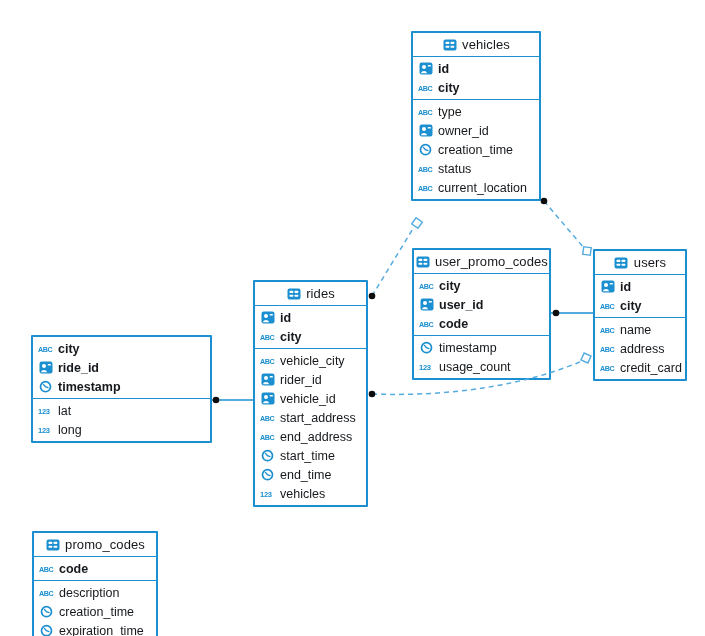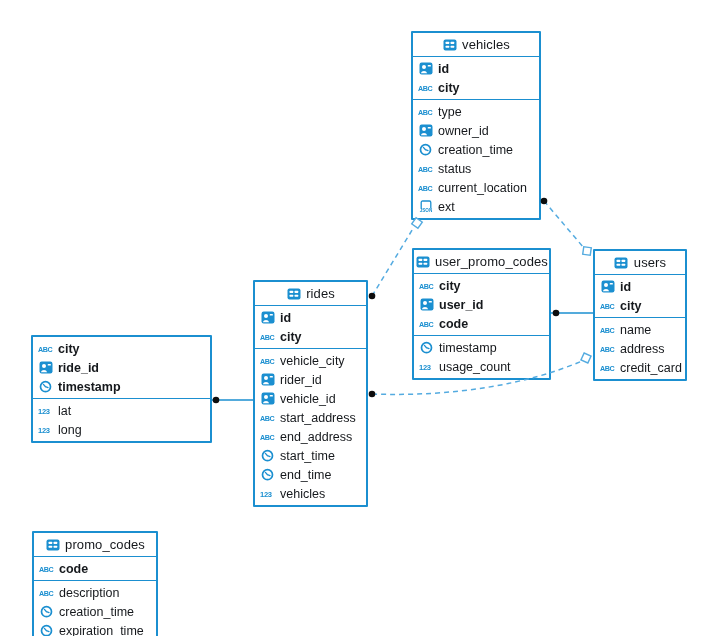--- a/index.html
+++ b/index.html
@@ -122,29 +122,20 @@
             <span>status</span>
           </div>
           <div class="row">
             <span class="icon">
               <svg width="15" height="10" viewBox="0 0 15 10">
                 <text x="0" y="8" font-family="Liberation Sans,sans-serif" font-size="7.2" font-weight="700" letter-spacing="-0.4" fill="#1b8fd0">ABC</text>
               </svg>
             </span>
             <span>current_location</span>
           </div>
-          <div class="row">
-            <span class="icon">
-              <svg width="14" height="13" viewBox="0 0 14 13">
-                <path d="M2.2 8.5 V2.4 a1.4 1.4 0 0 1 1.4 -1.4 h6.8 a1.4 1.4 0 0 1 1.4 1.4 v6.1" fill="none" stroke="#1b8fd0" stroke-width="1.3"></path>
-                <text x="7" y="12.3" text-anchor="middle" font-family="Liberation Sans,sans-serif" font-size="4.6" font-weight="700" fill="#1b8fd0">JSON</text>
-              </svg>
-            </span>
-            <span>ext</span>
-          </div>
         </div>
       </div>
       <div class="table" style="left: 412px; top: 248px; width: 139px;">
         <div class="table-header">
           <span class="icon">
             <svg width="14" height="12" viewBox="0 0 14 12">
               <rect x="0.5" y="0.5" width="13" height="11" rx="2" fill="#1b8fd0"></rect>
               <rect x="2.6" y="2.8" width="3.6" height="2.1" rx="0.5" fill="#fff"></rect>
               <rect x="7.6" y="2.8" width="3.6" height="2.1" rx="0.5" fill="#fff"></rect>
               <rect x="2.6" y="6.7" width="3.6" height="2.1" rx="0.5" fill="#fff"></rect>

